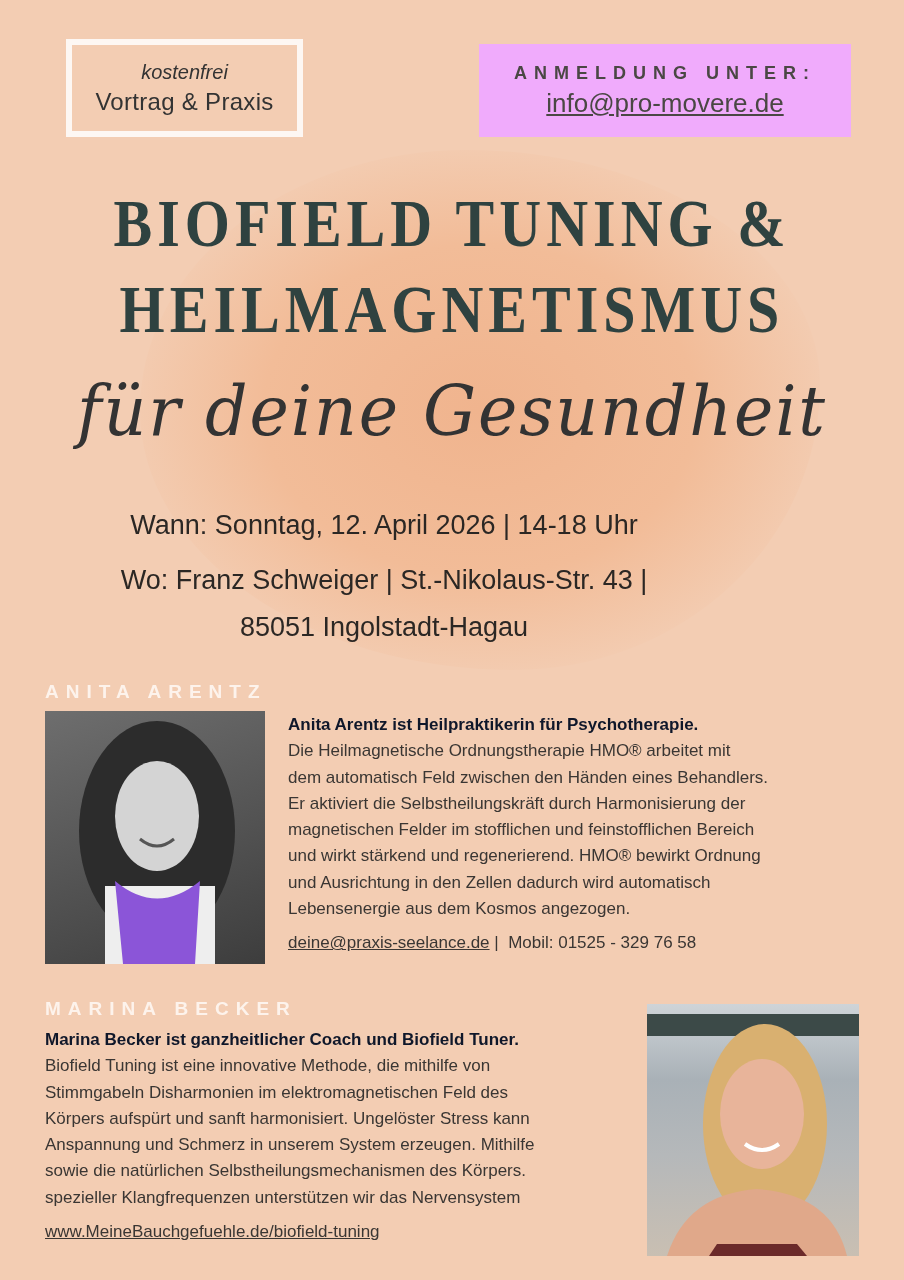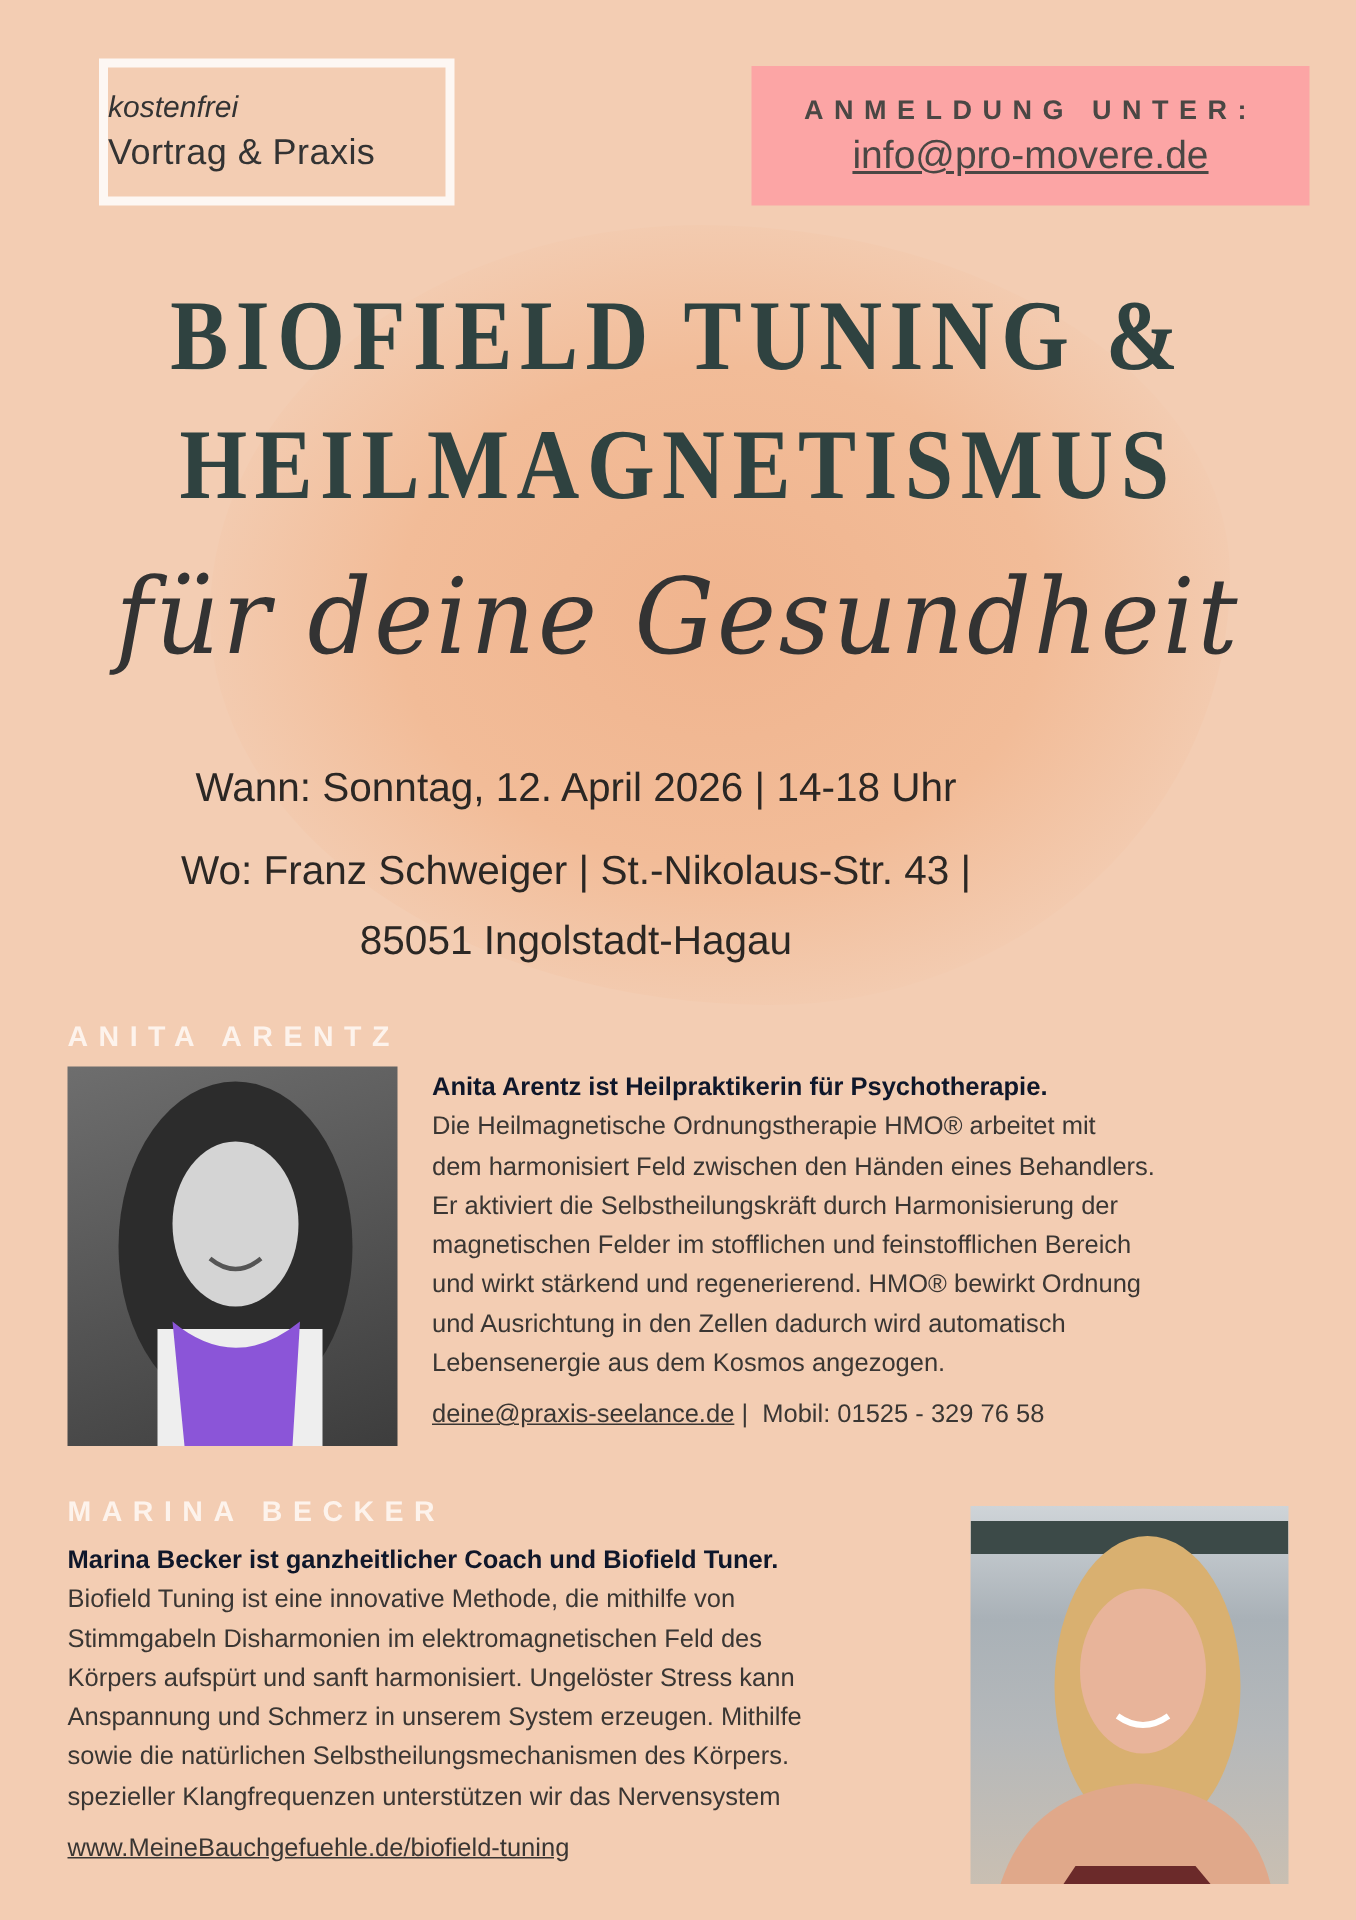--- a/index.html
+++ b/index.html
@@ -1,24 +1,24 @@
 <!DOCTYPE html>
 <html><head>
 <meta charset="utf-8">
 <style>
   html,body{margin:0;padding:0;}
   body{width:904px;height:1280px;position:relative;overflow:hidden;
     background:#f3cdb3;font-family:"Liberation Sans","DejaVu Sans",sans-serif;color:#3a3633;}
   .blob{position:absolute;border-radius:48% 52% 45% 55%/50% 45% 55% 50%;
     background:radial-gradient(ellipse at center,#f0b48e 0%,#f2bc98 45%,rgba(243,205,179,0) 75%);}
   .box-free{position:absolute;left:66px;top:39px;width:225px;height:86px;
-    border:6px solid #fdf7f3;background:#f3cdb3;text-align:left;}
+    border:6px solid #fdf7f3;background:#f3cdb3;text-align:center;}
   .box-free .l1{font-style:italic;font-size:20px;margin-top:16px;color:#333;}
   .box-free .l2{font-size:24px;margin-top:4px;color:#333;letter-spacing:0.3px;}
-  .box-reg{position:absolute;left:501px;top:44px;width:372px;height:93px;background:#fca5a5;text-align:center;}
+  .box-reg{position:absolute;left:479px;top:44px;width:372px;height:93px;background:#f0abfc;text-align:center;}
   .box-reg .l1{font-size:18px;letter-spacing:7px;font-weight:bold;color:#4a4744;margin-top:19px;}
   .box-reg .l2{font-size:26px;color:#4a4744;text-decoration:underline;margin-top:4px;display:inline-block;}
   .title{position:absolute;left:0;width:904px;text-align:center;font-family:"Liberation Serif","DejaVu Serif",serif;
     font-weight:bold;color:#2f4240;font-size:58px;letter-spacing:5px;transform:scaleY(1.15);}
   .script{position:absolute;left:0;width:904px;top:370px;text-align:center;
     font-family:"DejaVu Serif",serif;font-style:italic;font-size:70px;color:#333;letter-spacing:2px;
     transform:scaleX(0.95);}
   .info{position:absolute;left:0;width:768px;text-align:center;color:#2b2724;font-size:27px;}
   .name{position:absolute;color:#fdf3ec;font-weight:bold;font-size:19px;letter-spacing:7px;}
   .photo{position:absolute;overflow:hidden;}
@@ -55,21 +55,21 @@
     <ellipse cx="112" cy="120" rx="78" ry="110" fill="#2c2c2c"></ellipse>
     <ellipse cx="112" cy="105" rx="42" ry="55" fill="#d4d4d4"></ellipse>
     <path d="M95 128 Q112 142 129 128" stroke="#555" stroke-width="3" fill="none"></path>
     <rect x="60" y="175" width="110" height="78" fill="#eee"></rect>
     <path d="M70 170 Q112 205 155 170 L150 253 L78 253 Z" fill="#8b55d8"></path>
   </svg>
 </div>
 <div class="bio" style="left:288px;top:712px;">
   <div class="lead">Anita Arentz ist Heilpraktikerin für Psychotherapie.</div>
   <div>Die Heilmagnetische Ordnungstherapie HMO® arbeitet mit</div>
-  <div>dem harmonisiert Feld zwischen den Händen eines Behandlers.</div>
+  <div>dem automatisch Feld zwischen den Händen eines Behandlers.</div>
   <div>Er aktiviert die Selbstheilungskräft durch Harmonisierung der</div>
   <div>magnetischen Felder im stofflichen und feinstofflichen Bereich</div>
   <div>und wirkt stärkend und regenerierend. HMO® bewirkt Ordnung</div>
   <div>und Ausrichtung in den Zellen dadurch wird automatisch</div>
   <div>Lebensenergie aus dem Kosmos angezogen.</div>
   <div style="margin-top:8px;">
     <a class="link">deine@praxis-seelance.de</a><span style="white-space:pre;"> |  </span><span>Mobil: 01525 - 329 76 58</span>
   </div>
 </div>
 

